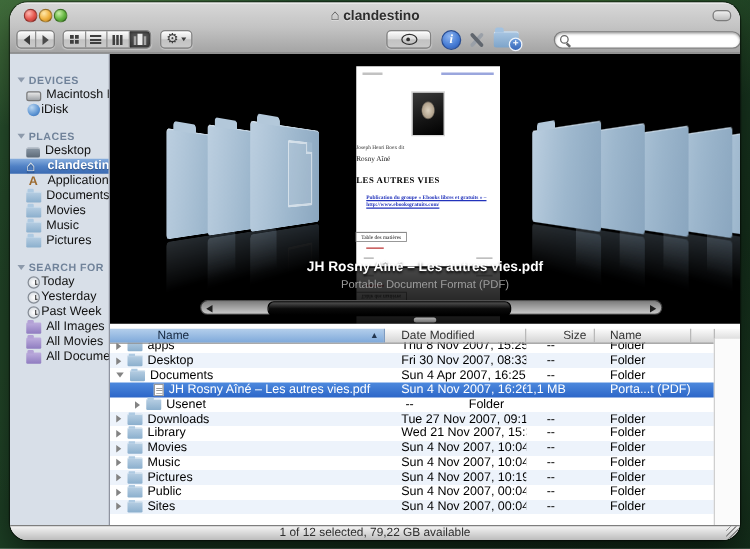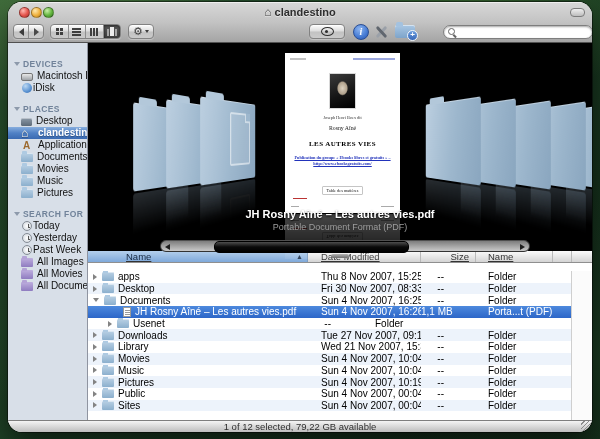--- a/index.html
+++ b/index.html
@@ -110,21 +110,21 @@
   .cf-face{width:100%;height:100%;position:relative;border-radius:3px;
     background:linear-gradient(100deg,#bccfe0 0%,#9db7cd 55%,#8aa6bf 100%);
     box-shadow:inset 0 1px 0 rgba(255,255,255,.35);
     -webkit-box-reflect:below 2px linear-gradient(to bottom,transparent 55%,rgba(255,255,255,.22));}
   .cf-face::before{content:'';position:absolute;top:-6px;left:8%;width:30%;height:7px;border-radius:3px 3px 0 0;background:#b3c8da;}
   .cf-doc{position:absolute;right:12%;top:14%;width:34%;height:62%;border:2px solid rgba(255,255,255,.5);border-radius:2px;background:rgba(255,255,255,.12);}
   .cf-doc::after{content:'';position:absolute;right:-2px;top:-2px;width:8px;height:8px;background:#9db7cd;border-left:2px solid rgba(255,255,255,.5);border-bottom:2px solid rgba(255,255,255,.5);}
   .cover{position:absolute;left:197px;top:10px;width:115px;height:160px;background:#fff;z-index:5;
     box-shadow:0 0 6px rgba(0,0,0,.6);
     -webkit-box-reflect:below 1px linear-gradient(to bottom,transparent 62%,rgba(255,255,255,.28));
-    font-family:"Liberation Serif","DejaVu Serif",serif;text-align:center;}
+    font-family:"Liberation Serif","DejaVu Serif",serif;text-align:left;}
   .cover .tl-a{position:absolute;top:5px;left:5px;width:16px;height:1.5px;background:#c2c2c2;}
   .cover .tl-b{position:absolute;top:5px;right:5px;width:42px;height:1.5px;background:#9aa6dd;}
   .portrait{position:absolute;top:20px;left:44px;width:27px;height:36px;border:1px solid #d8d8d8;box-sizing:border-box;
     background:radial-gradient(ellipse 9px 12px at 50% 42%,#ddd2c0 0%,#b0a18c 50%,rgba(0,0,0,0) 62%),
     linear-gradient(160deg,#3a3a3a 0%,#141414 60%,#000 100%);}
   .cv-byline{position:absolute;top:62px;width:100%;font-size:4.3px;color:#333;}
   .cv-author{position:absolute;top:72px;width:100%;font-size:5.8px;color:#1c1c1c;}
   .cv-title{position:absolute;top:87px;width:100%;font-size:7px;font-weight:bold;color:#000;letter-spacing:.4px;}
   .cv-pub{position:absolute;top:102px;left:8px;right:8px;font-size:4.3px;line-height:1.5;color:#2233bb;text-decoration:underline;font-weight:bold;}
   .cv-toc{position:absolute;top:125px;width:100%;}
@@ -137,23 +137,23 @@
   .cf-sub{top:179px;font-size:9px;color:#9d9d9d;}
   .cf-scrollbar{position:absolute;left:72px;top:197px;width:370px;height:12px;border-radius:7px;z-index:7;
     background:linear-gradient(#7d7d7d,#c9c9c9);border:1px solid rgba(0,0,0,.6);box-sizing:border-box;}
   .cf-sb-left{position:absolute;left:4px;top:2.5px;width:0;height:0;border-right:5px solid #1d1d1d;border-top:3.5px solid transparent;border-bottom:3.5px solid transparent;}
   .cf-sb-right{position:absolute;right:4px;top:2.5px;width:0;height:0;border-left:5px solid #1d1d1d;border-top:3.5px solid transparent;border-bottom:3.5px solid transparent;}
   .cf-thumb{position:absolute;left:53px;top:0;width:193px;height:10px;border-radius:5px;
     background:linear-gradient(#4e4e4e 0%,#0a0a0a 50%,#000 100%);border:.5px solid #000;}
   .cf-grip{position:absolute;left:243px;top:211px;width:18px;height:4px;border-radius:2px;z-index:7;
     background:linear-gradient(#b5b5b5,#6e6e6e);}
   
-  .list-header{position:absolute;left:0;top:208px;width:100%;height:12px;display:flex;
+  .list-header{position:absolute;left:0;top:220px;width:100%;height:12px;display:flex;
     background:linear-gradient(#fbfbfb,#d4d4d4);border-bottom:1px solid #8f8f8f;box-sizing:border-box;
-    font-size:9.5px;color:#333;z-index:4;text-decoration:underline;}
+    font-size:9.5px;color:#333;z-index:4;}
   .hcell{height:100%;line-height:12px;border-right:1px solid #b9b9b9;box-sizing:border-box;white-space:nowrap;overflow:hidden;}
   .h-name{width:220px;background:linear-gradient(#b4cfec,#7fa9da);color:#15273f;padding-left:38px;position:relative;border-right:1px solid #7d9cc2;}
   .h-name .sort-arrow{position:absolute;right:4px;top:0;font-size:7px;color:#23364f;}
   .h-date{width:113px;padding-left:13px;}
   .h-size{width:55px;text-align:right;padding-right:6px;}
   .h-kind{width:77px;padding-left:12px;}
   .h-rest{flex:1;border-right:none;position:relative;}
   .h-rest::before{content:'';position:absolute;right:20px;top:0;bottom:0;width:1px;background:#b9b9b9;}
   
   .rows{position:absolute;left:0;top:228px;width:100%;height:149px;overflow:hidden;
@@ -427,21 +427,21 @@
     <div class="cell c-size">--</div>
     <div class="cell c-kind">Folder</div>
   </div>
 
   <div class="row ind0">
     <div class="cell c-name">
       <span class="tri e"></span>
       <span class="ficon folder"></span>
       <span class="flabel">Documents</span>
     </div>
-    <div class="cell c-date">Sun 4 Nov 2007, 16:25</div>
+    <div class="cell c-date">Sun 4 Apr 2007, 16:25</div>
     <div class="cell c-size">--</div>
     <div class="cell c-kind">Folder</div>
   </div>
 
   <div class="row ind1 notri selected">
     <div class="cell c-name">
       <span class="tri n"></span>
       <span class="ficon pdf"></span>
       <span class="flabel">JH Rosny Aîné – Les autres vies.pdf</span>
     </div>

